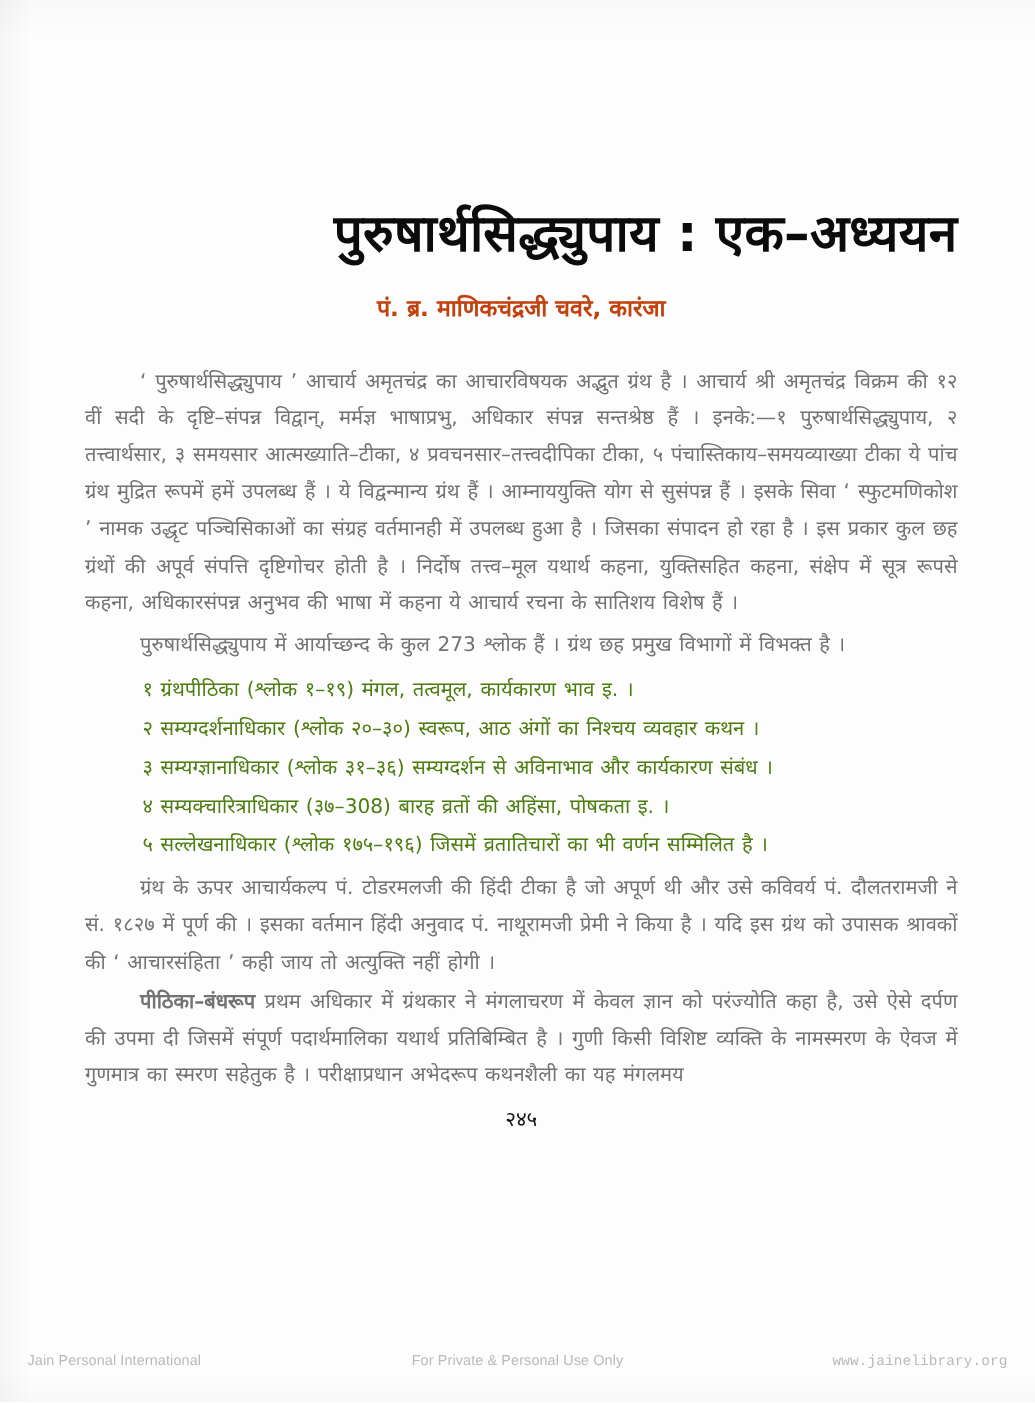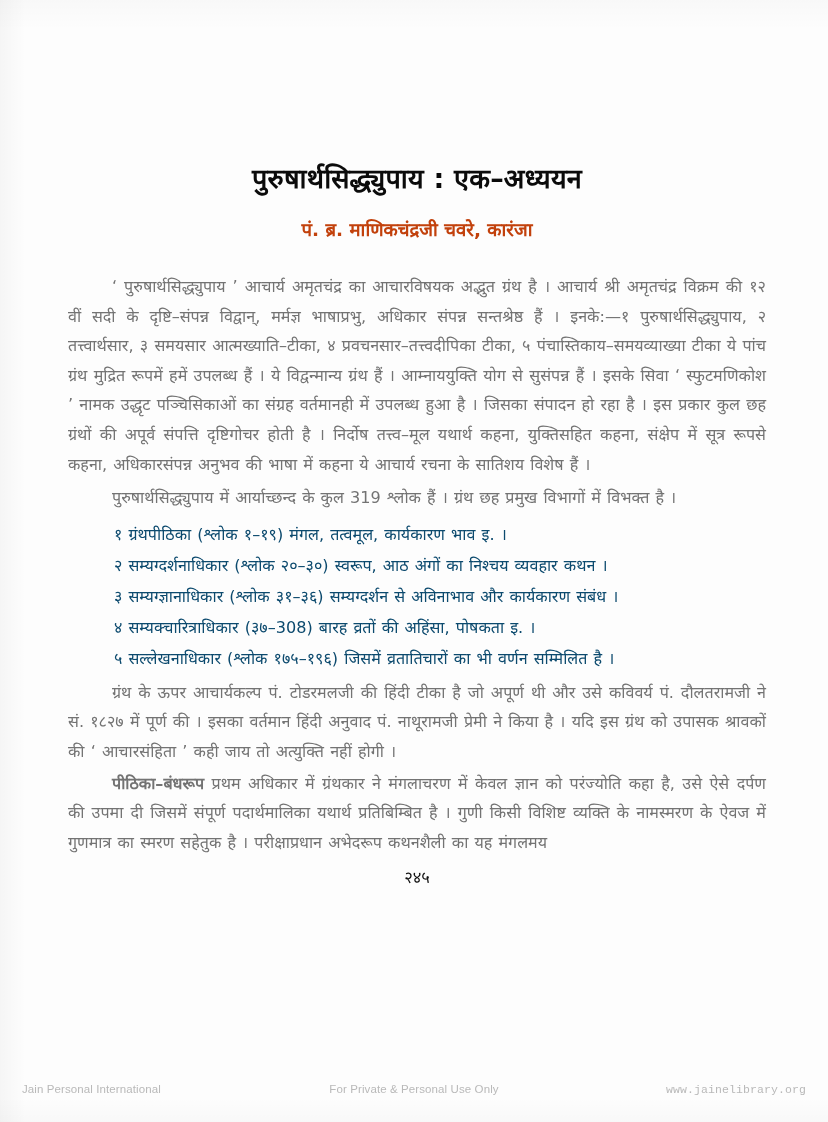--- a/index.html
+++ b/index.html
@@ -34,24 +34,24 @@
   .content {
     position: absolute;
     left: 68px;
     top: 0;
     width: 698px;
   }
 
   .doc-title {
     margin: 0;
     padding-top: 162px;
-    text-align: center;
+    text-align: right;
     font-family: "DejaVu Sans", "Liberation Sans", sans-serif;
     font-weight: 700;
-    font-size: 27px;
+    font-size: 41px;
     line-height: 1.26;
     letter-spacing: 0.2px;
     color: #0b0b0b;
   }
 
   .byline {
     margin: 0;
     padding-top: 22px;
     text-align: center;
     font-family: "DejaVu Sans", "Liberation Sans", sans-serif;
@@ -86,21 +86,21 @@
 
   ul.section-list {
     list-style: none;
     margin: 6px 0 4px 0;
     padding: 0 0 0 46px;
   }
   ul.section-list li {
     font-family: "DejaVu Sans", "Liberation Sans", sans-serif;
     font-size: 16.1px;
     line-height: 31px;
-    color: #0c4a6e;
+    color: #4d7c0f;
     text-align: justify;
     word-spacing: 1px;
     padding-right: 2px;
   }
   ul.section-list li .cont {
     display: block;
     padding-left: 20px;
   }
 
   .page-number {
@@ -140,21 +140,21 @@
   <div class="content">
 
     <h1 class="doc-title">पुरुषार्थसिद्ध्युपाय : एक–अध्ययन</h1>
 
     <p class="byline">पं. ब्र. माणिकचंद्रजी चवरे, कारंजा</p>
 
     <div class="body-block">
 
       <p class="para">‘ पुरुषार्थसिद्ध्युपाय ’ आचार्य अमृतचंद्र का आचारविषयक अद्भुत ग्रंथ है । आचार्य श्री अमृतचंद्र विक्रम की १२ वीं सदी के दृष्टि–संपन्न विद्वान्, मर्मज्ञ भाषाप्रभु, अधिकार संपन्न सन्तश्रेष्ठ हैं । इनके:—१ पुरुषार्थसिद्ध्युपाय, २ तत्त्वार्थसार, ३ समयसार आत्मख्याति–टीका, ४ प्रवचनसार–तत्त्वदीपिका टीका, ५ पंचास्तिकाय–समयव्याख्या टीका ये पांच ग्रंथ मुद्रित रूपमें हमें उपलब्ध हैं । ये विद्वन्मान्य ग्रंथ हैं । आम्नाययुक्ति योग से सुसंपन्न हैं । इसके सिवा ‘ स्फुटमणिकोश ’ नामक उद्धृट पञ्चिसिकाओं का संग्रह वर्तमानही में उपलब्ध हुआ है । जिसका संपादन हो रहा है । इस प्रकार कुल छह ग्रंथों की अपूर्व संपत्ति दृष्टिगोचर होती है । निर्दोष तत्त्व–मूल यथार्थ कहना, युक्तिसहित कहना, संक्षेप में सूत्र रूपसे कहना, अधिकारसंपन्न अनुभव की भाषा में कहना ये आचार्य रचना के सातिशय विशेष हैं ।</p>
 
-      <p class="para tight">पुरुषार्थसिद्ध्युपाय में आर्याच्छन्द के कुल 319 श्लोक हैं । ग्रंथ छह प्रमुख विभागों में विभक्त है ।</p>
+      <p class="para tight">पुरुषार्थसिद्ध्युपाय में आर्याच्छन्द के कुल 273 श्लोक हैं । ग्रंथ छह प्रमुख विभागों में विभक्त है ।</p>
 
       <ul class="section-list">
         <li>
           <span>१ ग्रंथपीठिका (श्लोक १–१९) मंगल, तत्वमूल, कार्यकारण भाव इ. ।</span>
         </li>
         <li>
           <span>२ सम्यग्दर्शनाधिकार (श्लोक २०–३०) स्वरूप, आठ अंगों का निश्चय व्यवहार कथन ।</span>
         </li>
         <li>
           <span>३ सम्यग्ज्ञानाधिकार (श्लोक ३१–३६) सम्यग्दर्शन से अविनाभाव और कार्यकारण संबंध ।</span>

